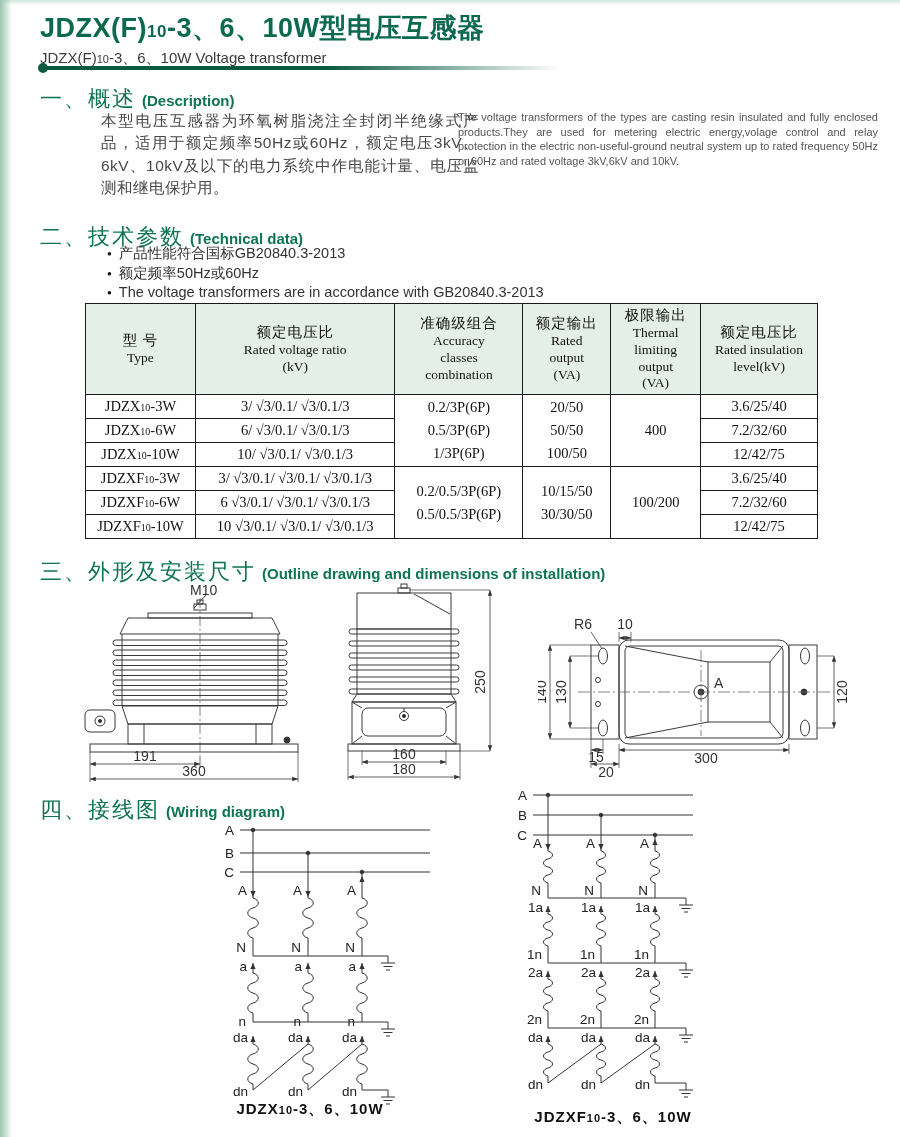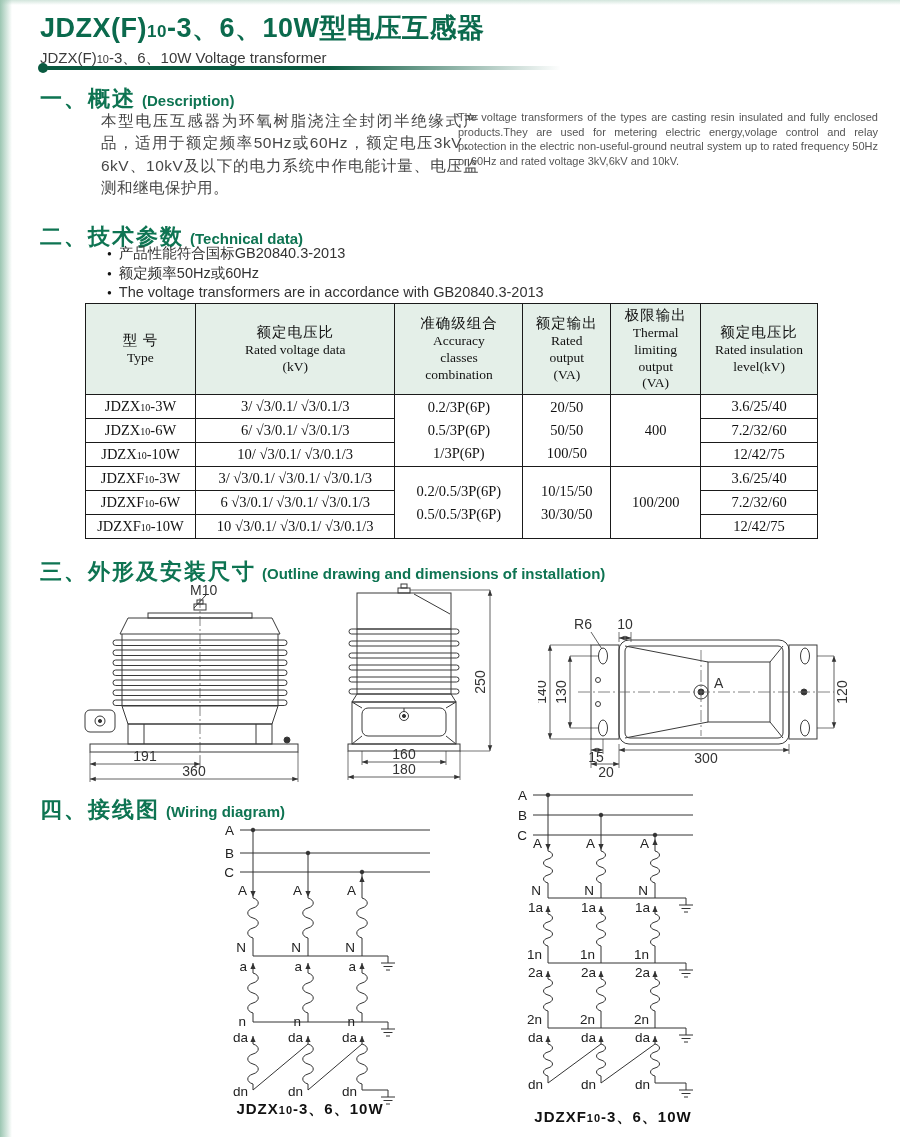--- a/index.html
+++ b/index.html
@@ -10,21 +10,21 @@
 
   .hdr{position:absolute;left:40px;top:10px;}
   .title{color:#0b6a4d;font-size:27px;font-weight:bold;letter-spacing:.5px;}
   .title .sub10{font-size:17px;}
   .subtitle{font-size:15px;color:#3b3b3b;margin-top:3px;}
   .subtitle .sub10{font-size:11px;}
   .rule-dot{position:absolute;left:38px;top:63px;width:10px;height:10px;border-radius:50%;background:#0a5a40;}
   .rule{position:absolute;left:46px;top:66px;width:515px;height:4px;border-radius:2px;background:linear-gradient(to right,#0a5a40 0%,#0a5a40 55%,rgba(10,90,64,0) 100%);}
 
   .sec-h{position:absolute;color:#0e7452;white-space:nowrap;}
-  .sec-h .zh{font-size:22px;font-weight:bold;letter-spacing:2px;}
+  .sec-h .zh{font-size:22px;font-weight:normal;letter-spacing:2px;}
   .sec-h .en{font-size:15px;font-weight:600;margin-left:6px;letter-spacing:0;}
 
   .desc-zh{position:absolute;left:101px;top:110px;width:378px;font-size:15.5px;line-height:1.45;color:#474747;text-align:justify;letter-spacing:.5px;}
   .desc-en{position:absolute;left:458px;top:110px;width:420px;font-size:11px;line-height:1.32;color:#555;text-align:justify;}
 
   ul.bullets{position:absolute;left:95px;top:232px;margin:12px;padding:0;list-style:none;}
   ul.bullets li{font-size:14.5px;line-height:18.5px;color:#333;}
   ul.bullets li::before{content:"●";font-size:8px;vertical-align:2px;margin-right:7px;color:#111;}
 
   table.spec{position:absolute;left:85px;top:303px;width:733px;border-collapse:collapse;font-family:"Liberation Serif",serif;color:#111;}
@@ -84,21 +84,21 @@
         <col style="width:117px">
       </colgroup>
     <thead>
       <tr>
         <th>
             <div class="h-zh">型  号</div>
             <div class="h-en">Type</div>
           </th>
         <th>
             <div class="h-zh">额定电压比</div>
-            <div class="h-en">Rated voltage data</div>
+            <div class="h-en">Rated voltage ratio</div>
             <div class="h-en">(kV)</div>
           </th>
         <th>
             <div class="h-zh">准确级组合</div>
             <div class="h-en">Accuracy</div>
             <div class="h-en">classes</div>
             <div class="h-en">combination</div>
           </th>
         <th>
             <div class="h-zh">额定输出</div>

